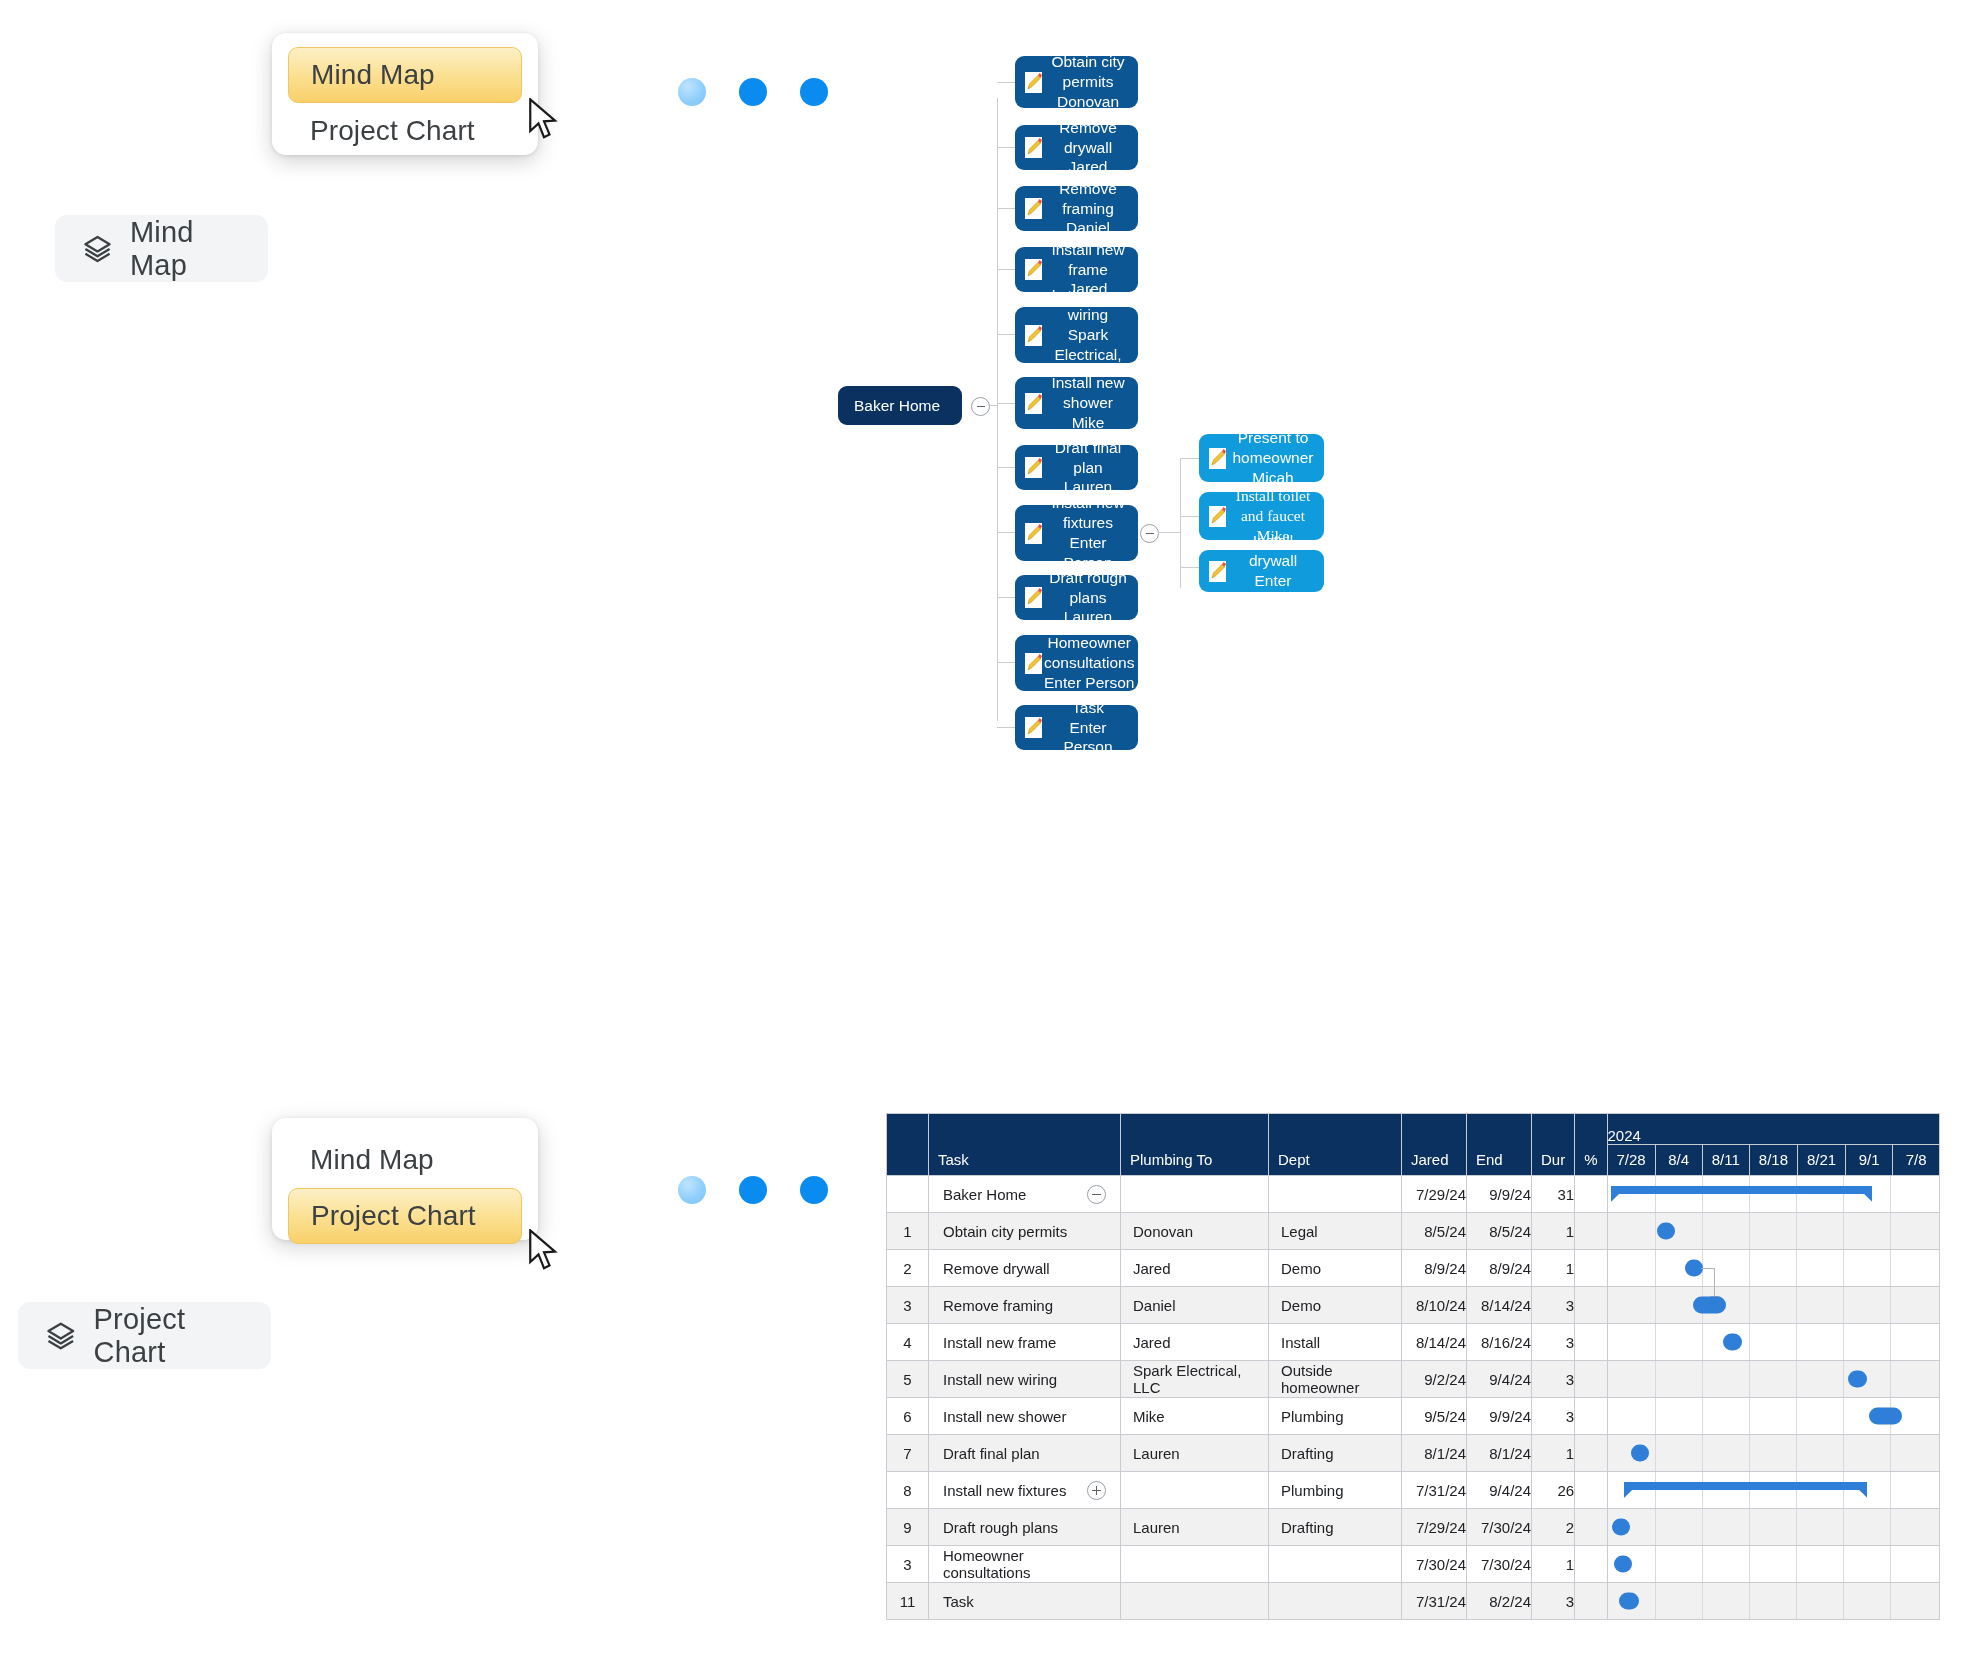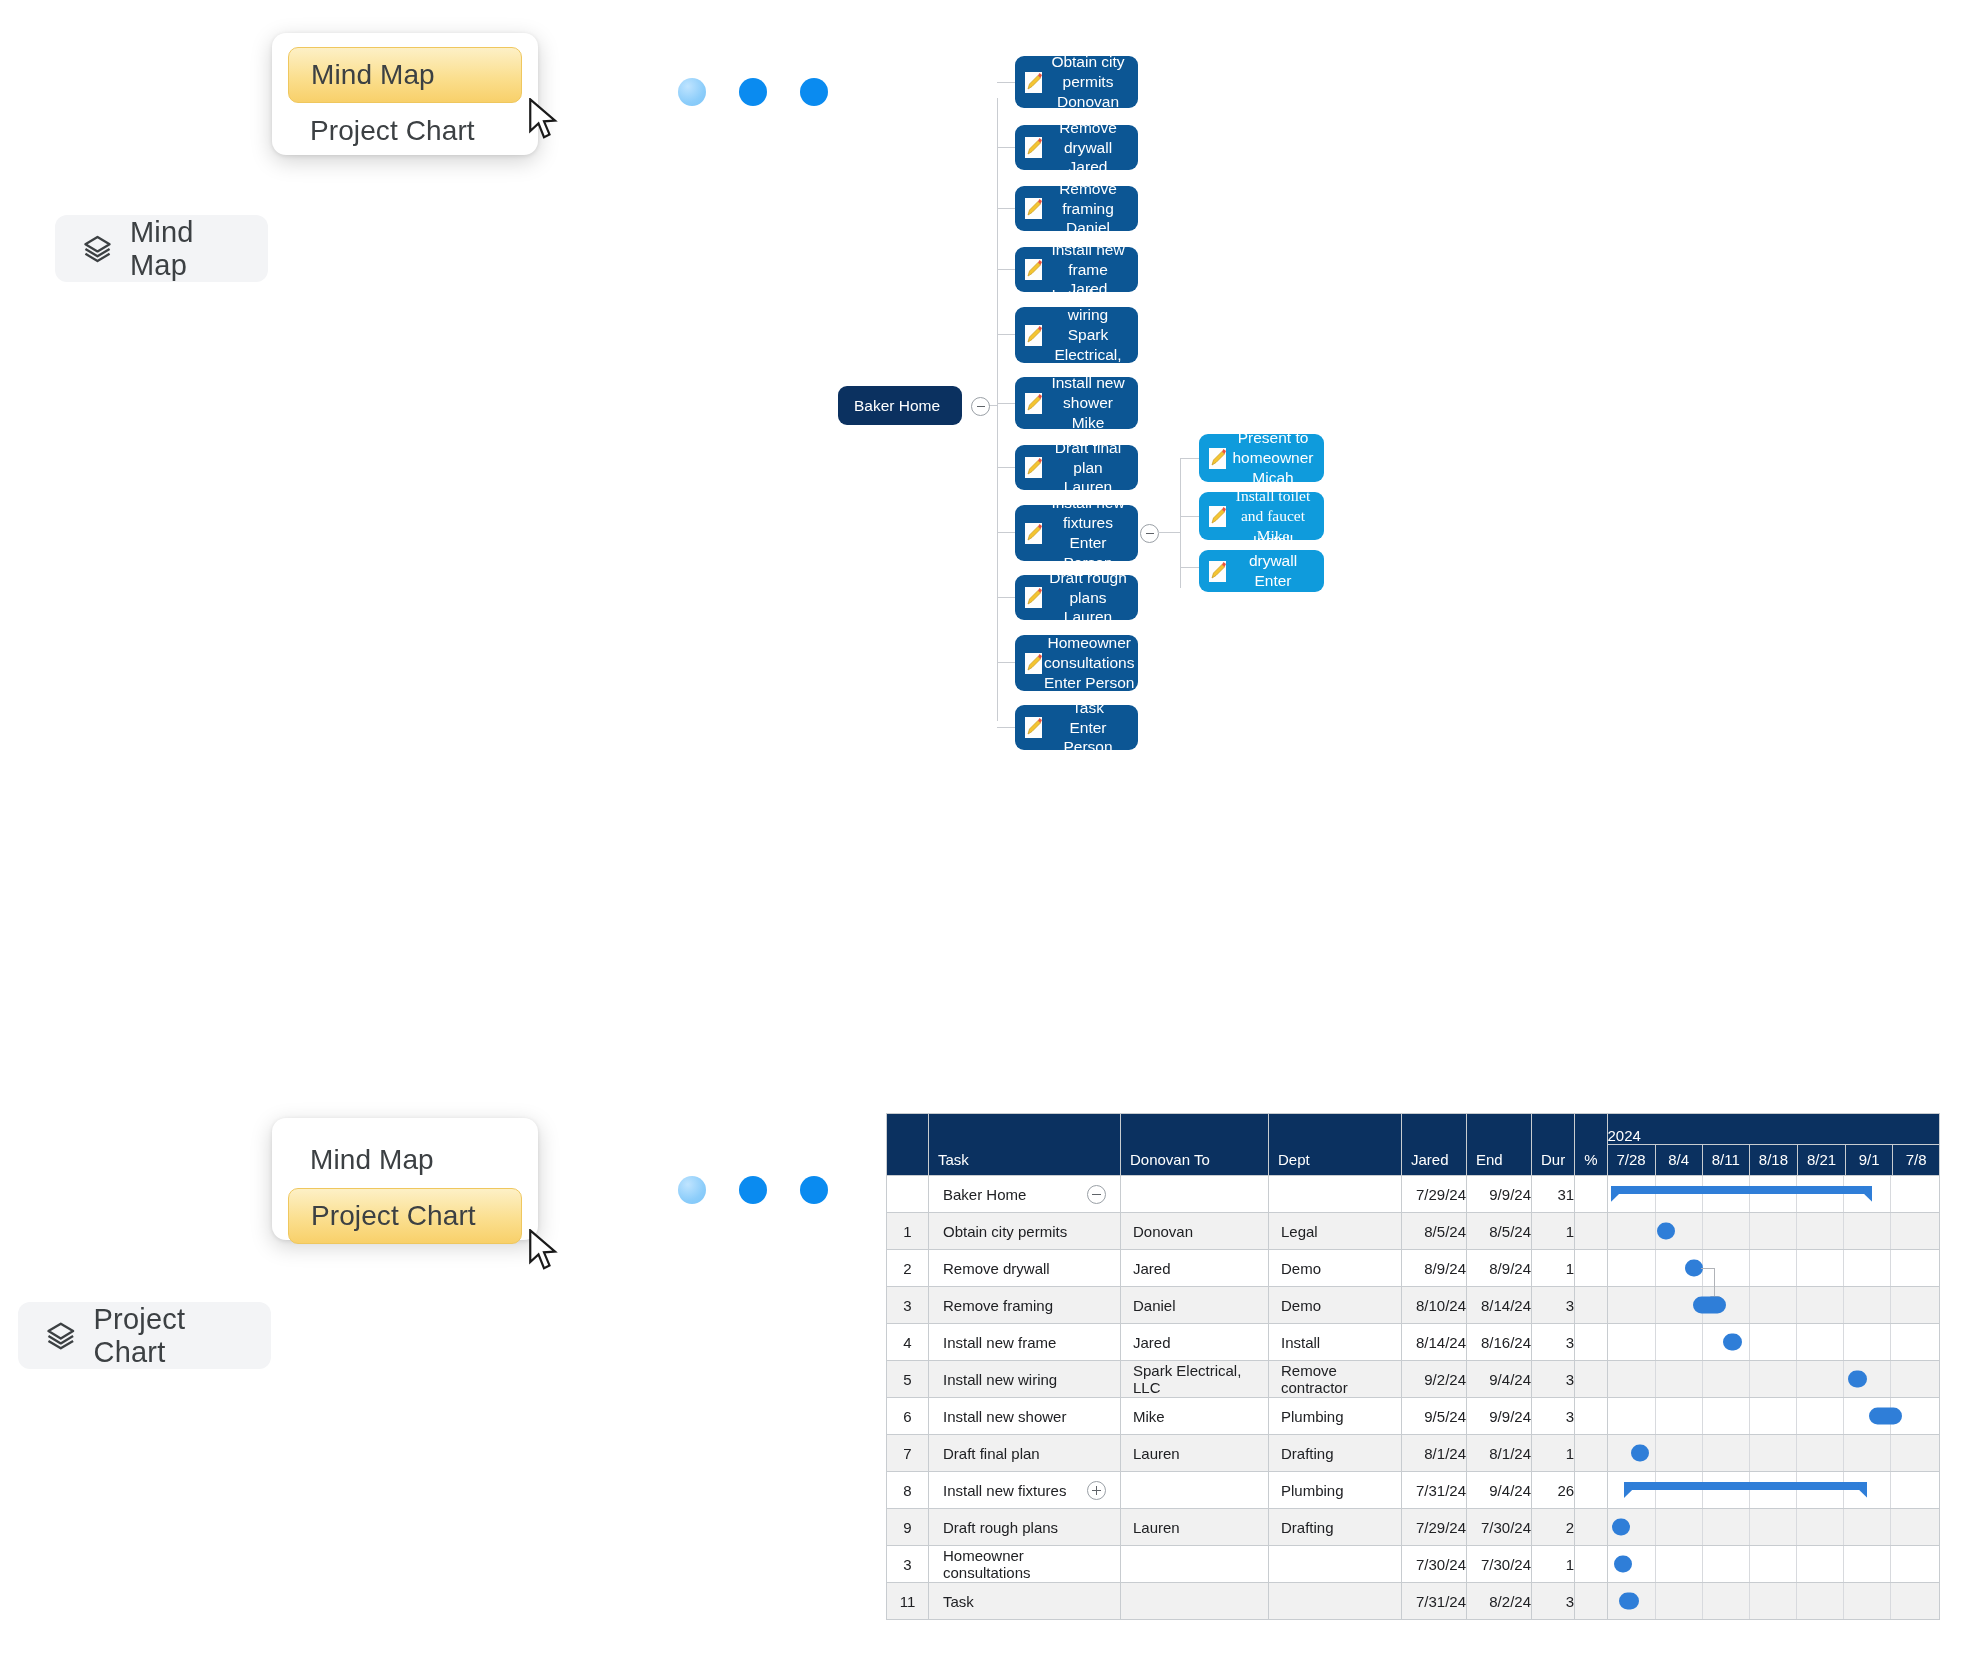--- a/index.html
+++ b/index.html
@@ -411,21 +411,21 @@
         <col style="width:47px">
         <col style="width:47px">
     </colgroup>
     <thead>
       <tr>
         <th rowspan="2"></th>
         <th rowspan="2">
             <span class="hpad">Task</span>
           </th>
         <th rowspan="2">
-            <span class="hpad">Donovan To</span>
+            <span class="hpad">Plumbing To</span>
           </th>
         <th rowspan="2">
             <span class="hpad">Dept</span>
           </th>
         <th rowspan="2">
             <span class="hpad">Jared</span>
           </th>
         <th rowspan="2">
             <span class="hpad">End</span>
           </th>
@@ -600,21 +600,21 @@
           </td>
         </tr>
         <tr class="alt">
           <td class="num">5</td>
           <td>
             <div class="taskcell">
               <span>Install new wiring</span>
             </div>
           </td>
           <td class="l">Spark Electrical, LLC</td>
-          <td class="l">Remove contractor</td>
+          <td class="l">Outside homeowner</td>
           <td class="c">9/2/24</td>
           <td class="c">9/4/24</td>
           <td class="c">3</td>
           <td class="c"></td>
           <td colspan="7" class="tcell">
             <div style="position: relative; width: 329px; height: 36px;">
               <div style="position: absolute; left: 47px; top: 0px; width: 1px; height: 36px; background: rgb(216, 218, 222);"></div>
               <div style="position: absolute; left: 94px; top: 0px; width: 1px; height: 36px; background: rgb(216, 218, 222);"></div>
               <div style="position: absolute; left: 141px; top: 0px; width: 1px; height: 36px; background: rgb(216, 218, 222);"></div>
               <div style="position: absolute; left: 188px; top: 0px; width: 1px; height: 36px; background: rgb(216, 218, 222);"></div>

